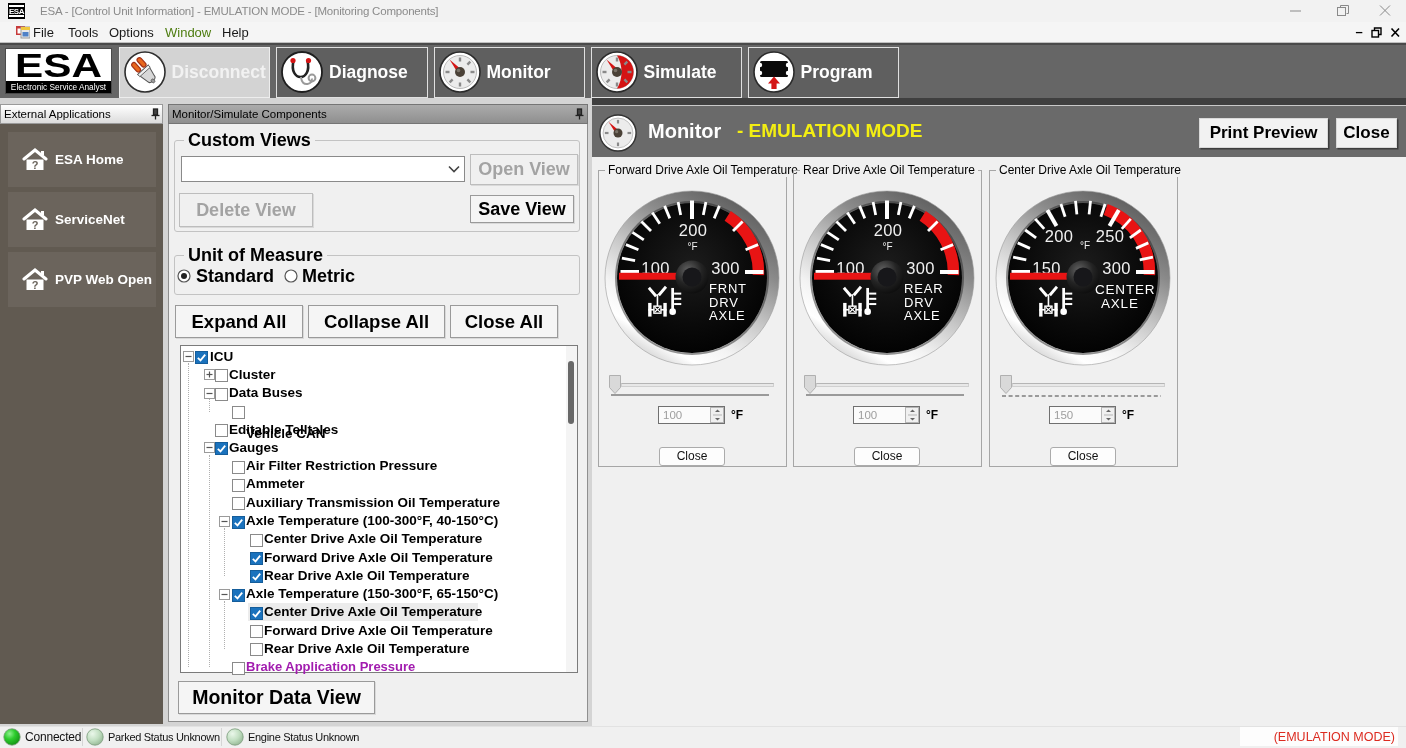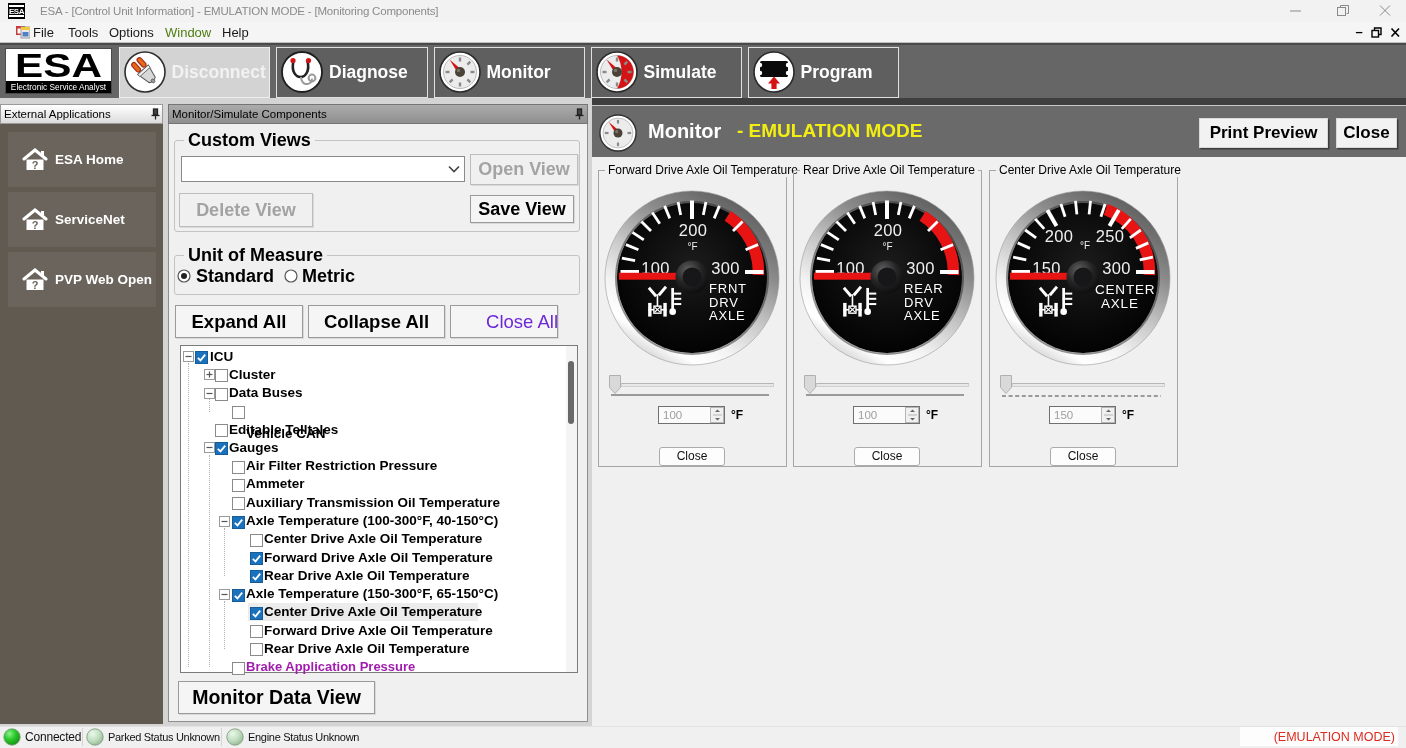--- a/index.html
+++ b/index.html
@@ -185,21 +185,21 @@
 <div class="abs" style="left:196px;top:266px;height:20px;line-height:20px;font-size:18px;font-weight:bold;color:#000;">Standard</div>
 <svg class="abs" style="left:284px;top:269px" width="14" height="14">
     <circle cx="7" cy="7" r="6" fill="#fff" stroke="#555" stroke-width="1.2"></circle>
   </svg>
 <div class="abs" style="left:302px;top:266px;height:20px;line-height:20px;font-size:18px;font-weight:bold;color:#000;">Metric</div>
 <div class="abs" style="left:175px;top:305px;width:128px;height:33px;background:#f5f5f5;border:1px solid #9a9a9a;box-shadow:1px 1px 0 #d9d9d9;"></div>
 <div class="abs" style="left:175px;top:305px;width:128px;height:33px;line-height:33px;text-align:center;font-size:18.5px;font-weight:bold;color:#000;">Expand All</div>
 <div class="abs" style="left:308px;top:305px;width:137px;height:33px;background:#f5f5f5;border:1px solid #9a9a9a;box-shadow:1px 1px 0 #d9d9d9;"></div>
 <div class="abs" style="left:308px;top:305px;width:137px;height:33px;line-height:33px;text-align:center;font-size:18.5px;font-weight:bold;color:#000;">Collapse All</div>
 <div class="abs" style="left:450px;top:305px;width:108px;height:33px;background:#f5f5f5;border:1px solid #9a9a9a;box-shadow:1px 1px 0 #d9d9d9;"></div>
-<div class="abs" style="left:450px;top:305px;width:108px;height:33px;line-height:33px;text-align:right;font-size:18.5px;font-weight:normal;color:#6d28d9;">Close All</div>
+<div class="abs" style="left:450px;top:305px;width:108px;height:33px;line-height:33px;text-align:center;font-size:18.5px;font-weight:bold;color:#000000;">Close All</div>
 <div class="abs" style="left:180px;top:345px;width:398px;height:328px;background:#fff;border:1px solid #7b7b7b;"></div>
 <div class="abs" style="left:188px;top:363px;width:1px;height:304px;border-left:1px dotted #b0b0b0;"></div>
 <div class="abs" style="left:209px;top:399px;width:1px;height:13px;border-left:1px dotted #b0b0b0;"></div>
 <div class="abs" style="left:209px;top:455px;width:1px;height:212px;border-left:1px dotted #b0b0b0;"></div>
 <div class="abs" style="left:224px;top:528px;width:1px;height:48px;border-left:1px dotted #b0b0b0;"></div>
 <div class="abs" style="left:224px;top:601px;width:1px;height:48px;border-left:1px dotted #b0b0b0;"></div>
 <svg class="abs" style="left:182.5px;top:351.0px" width="11" height="11">
     <rect x="0.5" y="0.5" width="10" height="10" fill="#fff" stroke="#9a9a9a"></rect>
     <line x1="2.5" y1="5.5" x2="8.5" y2="5.5" stroke="#555" stroke-width="1.2"></line>
   </svg>

